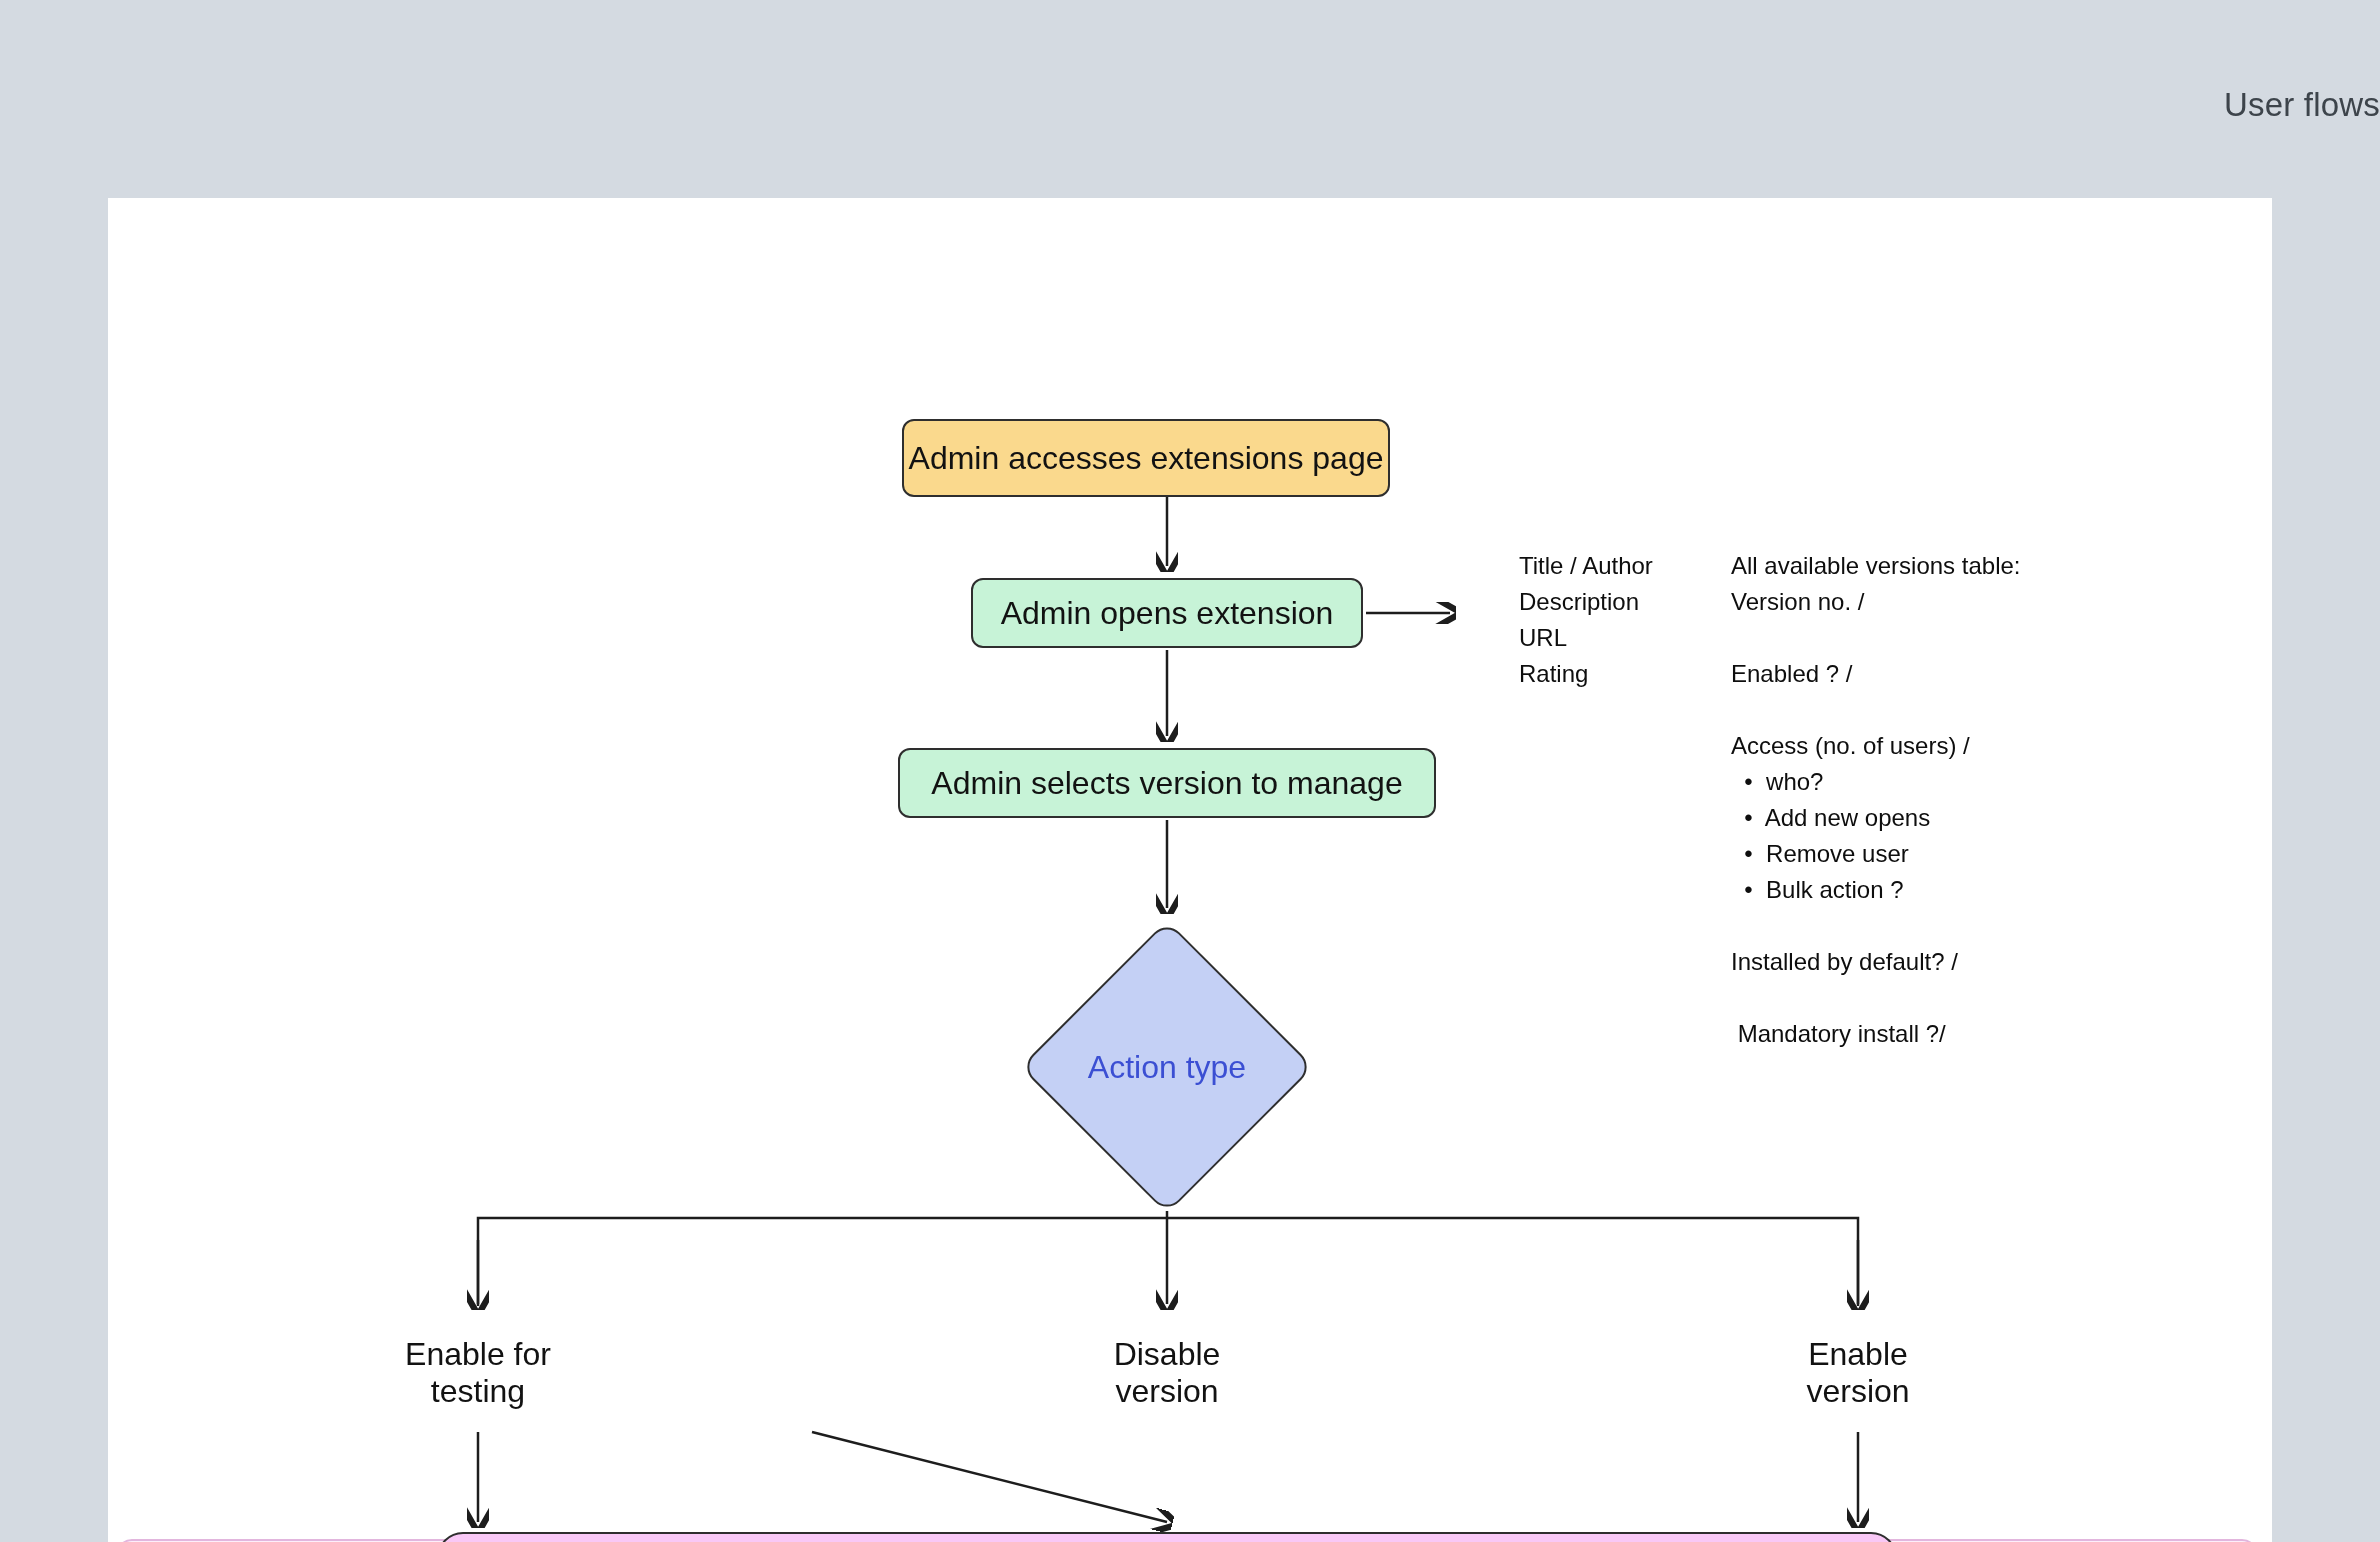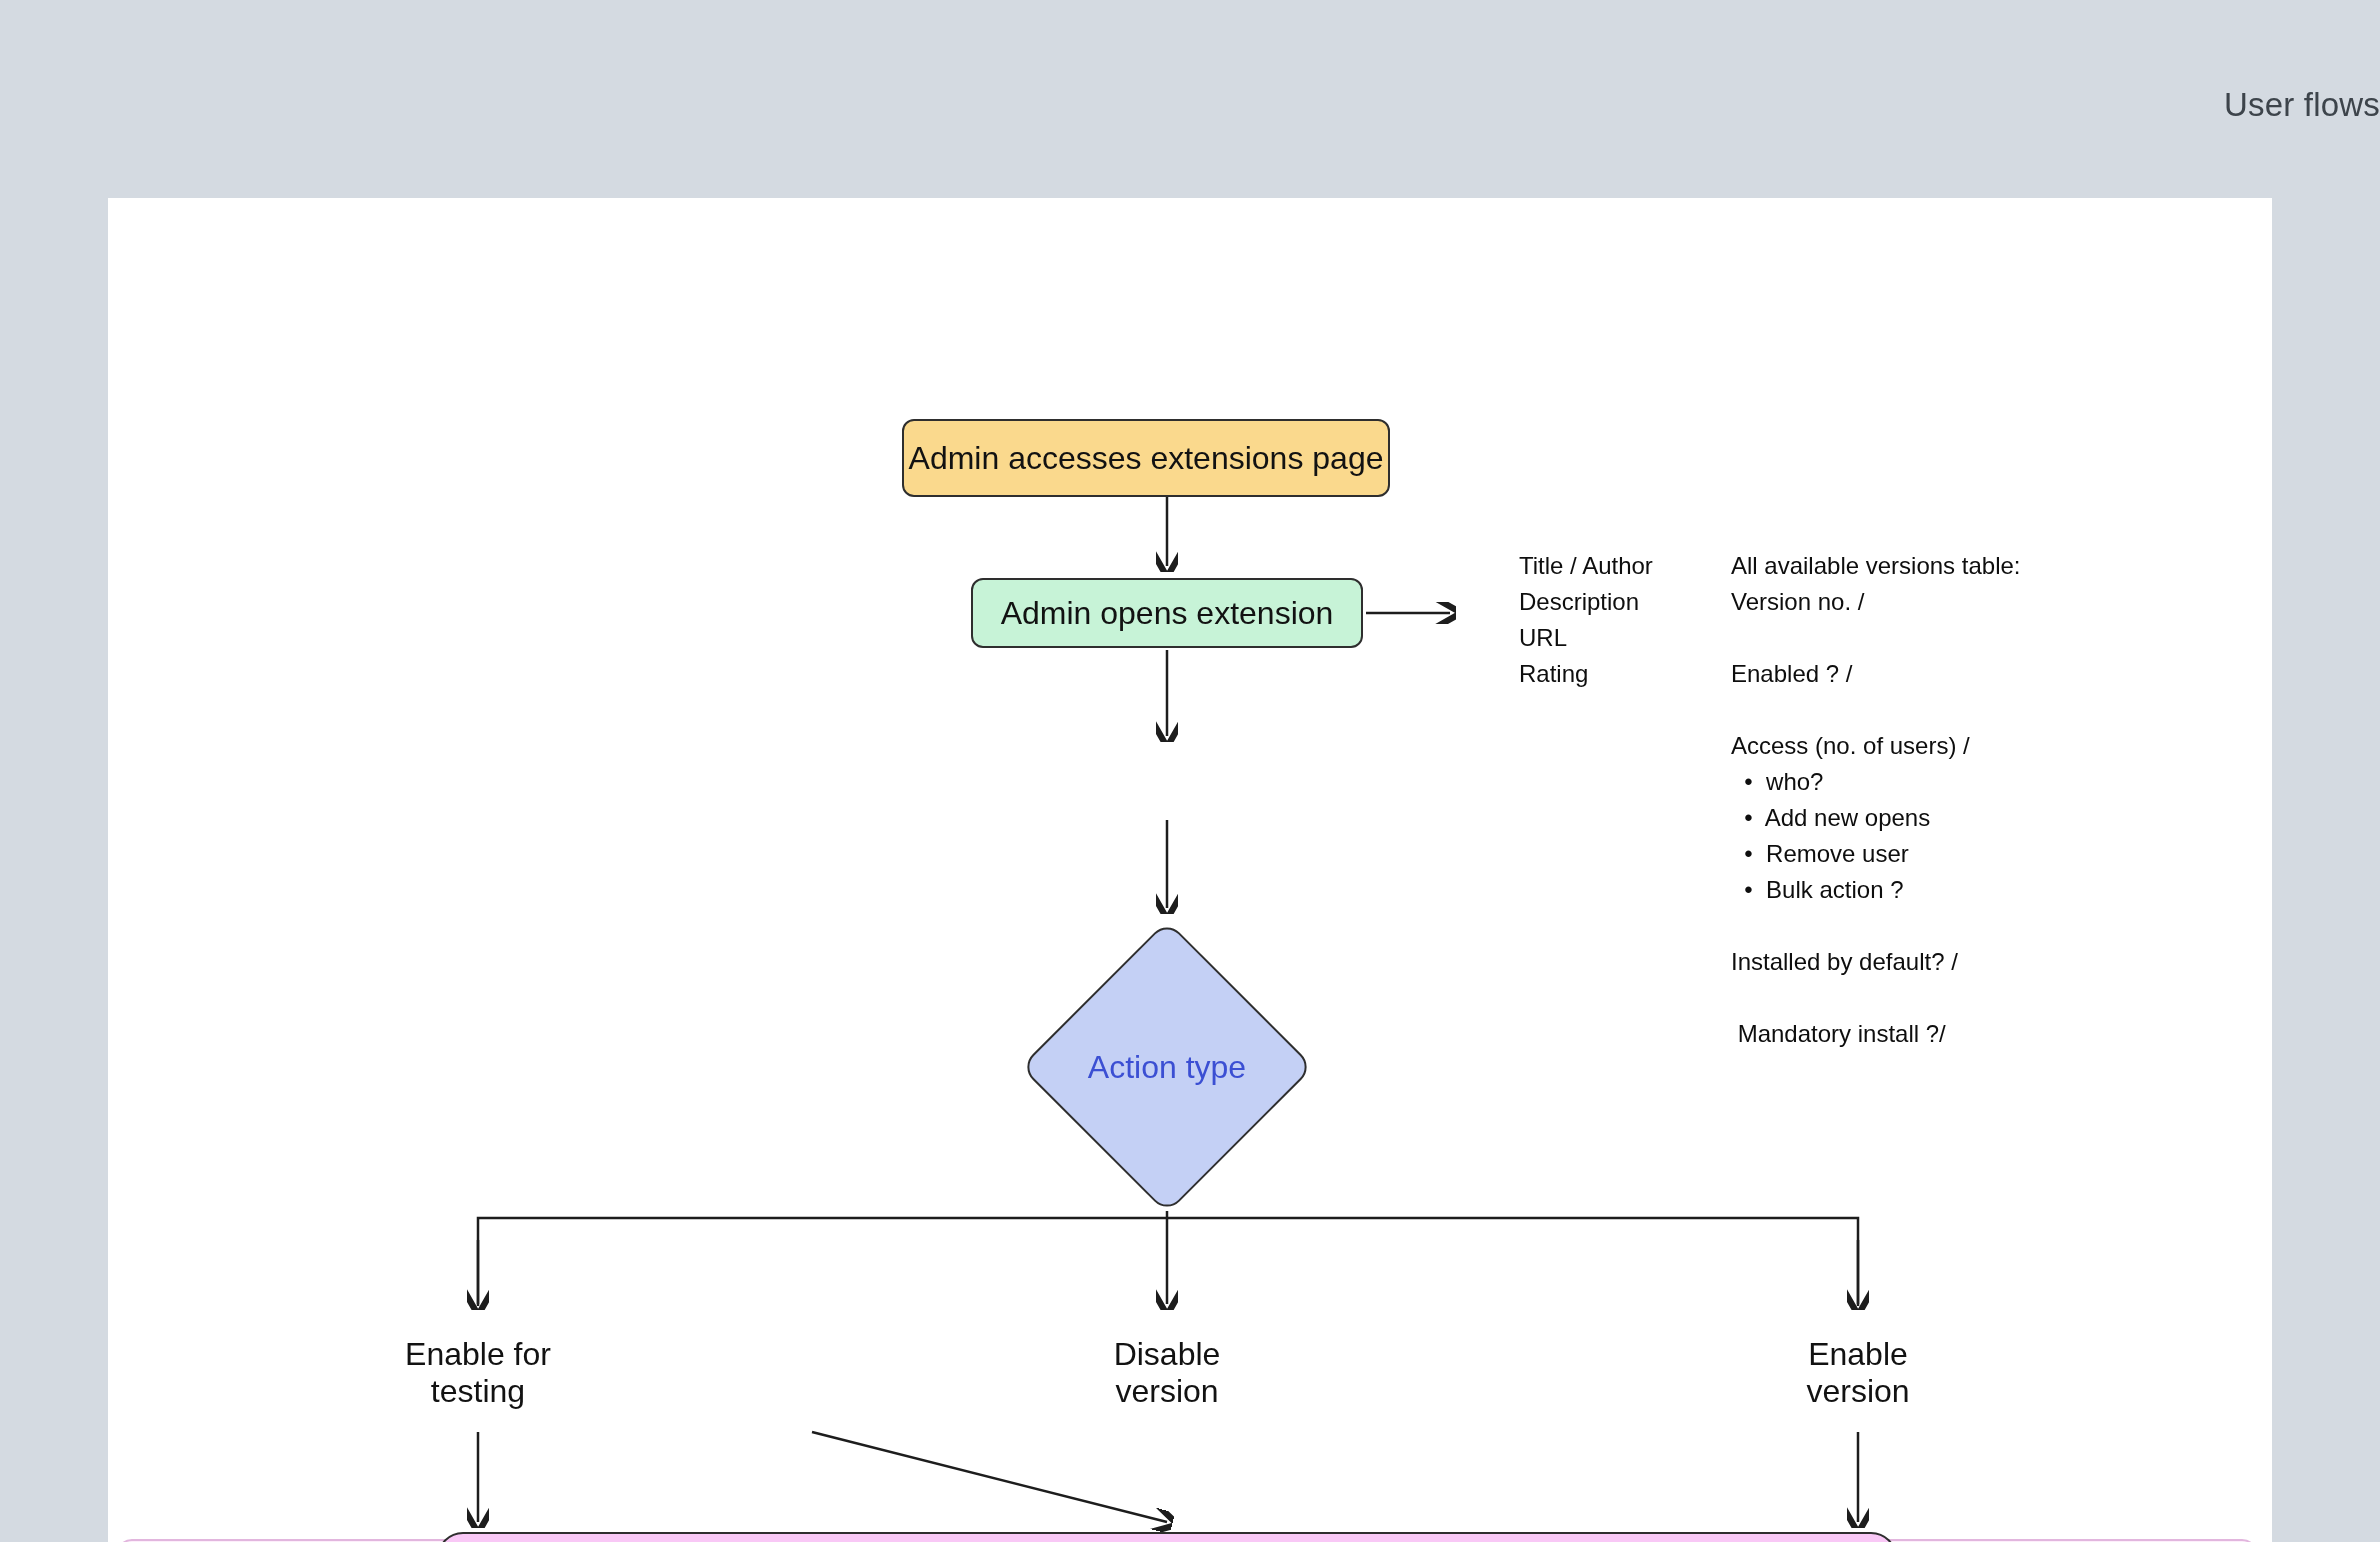--- a/index.html
+++ b/index.html
@@ -100,20 +100,23 @@
   </svg>
 
   <div class="node node-access" style="background:#fad98d">
     <span>Admin accesses extensions page</span>
   </div>
 
   <div class="node node-open" style="background:#c7f3d7">
     <span>Admin opens extension</span>
   </div>
 
+  <div class="node node-select" style="background:#c7f3d7">
+    <span>Admin selects version to manage</span>
+  </div>
 
   <div class="diamond" style="background:#c4d0f5">
     <span class="diamond-label" style="color:#3b4fd3">Action type</span>
   </div>
 
   <div class="annotation details-col">
     <div class="note-line">Title / Author</div>
     <div class="note-line">Description</div>
     <div class="note-line">URL</div>
     <div class="note-line">Rating</div>

